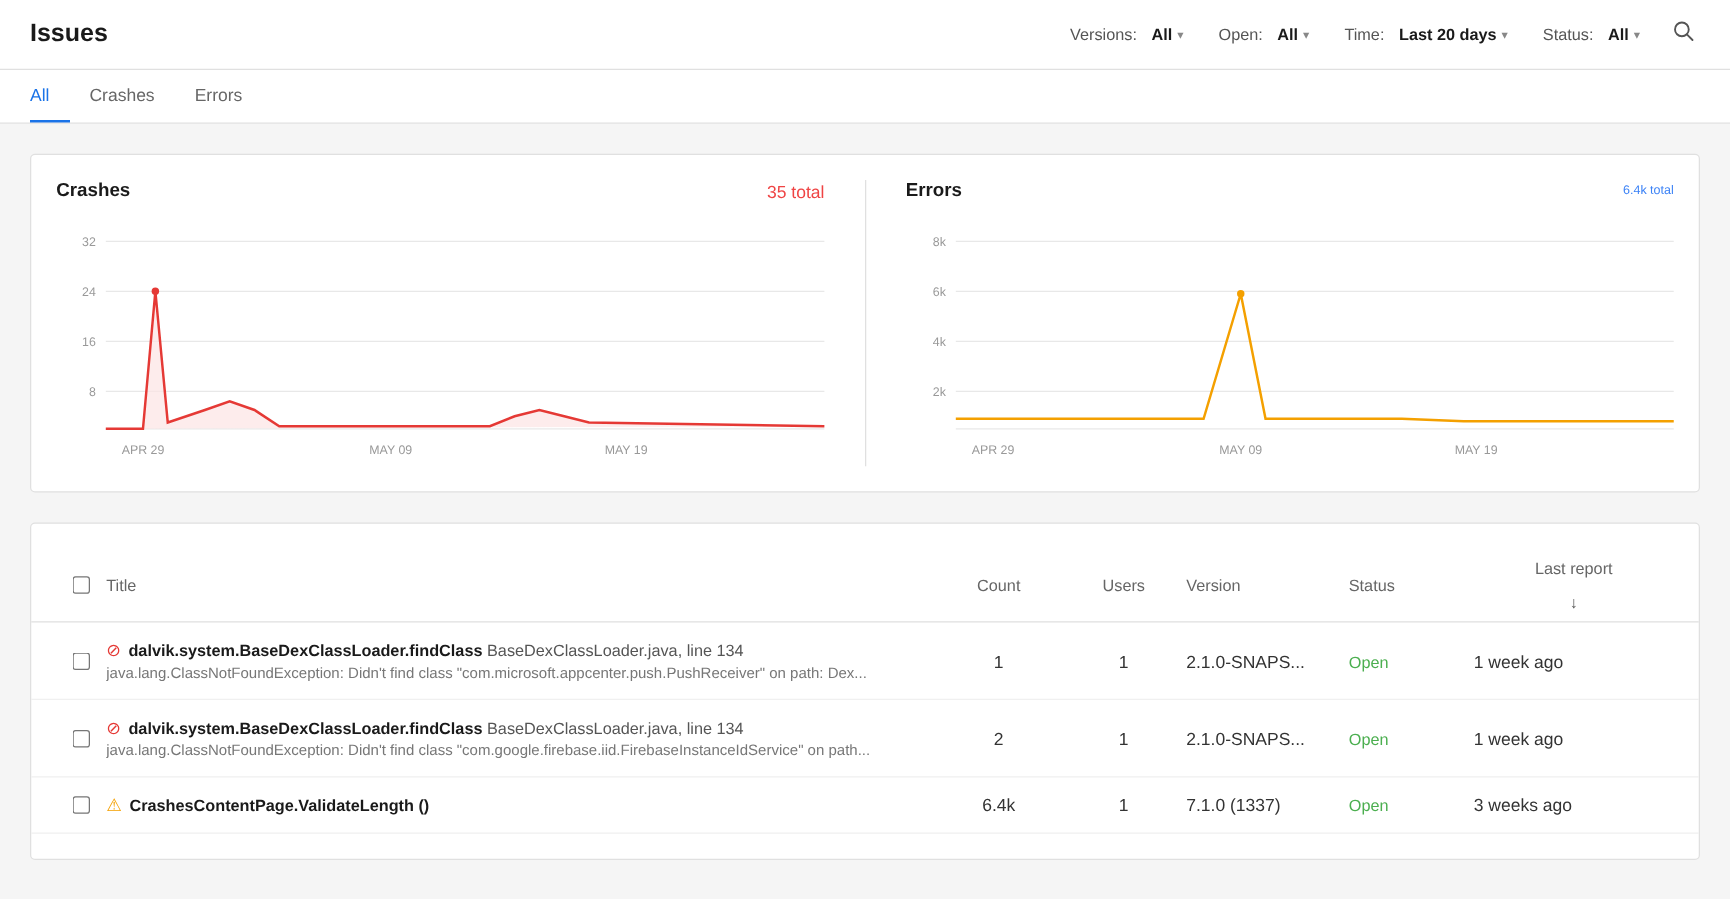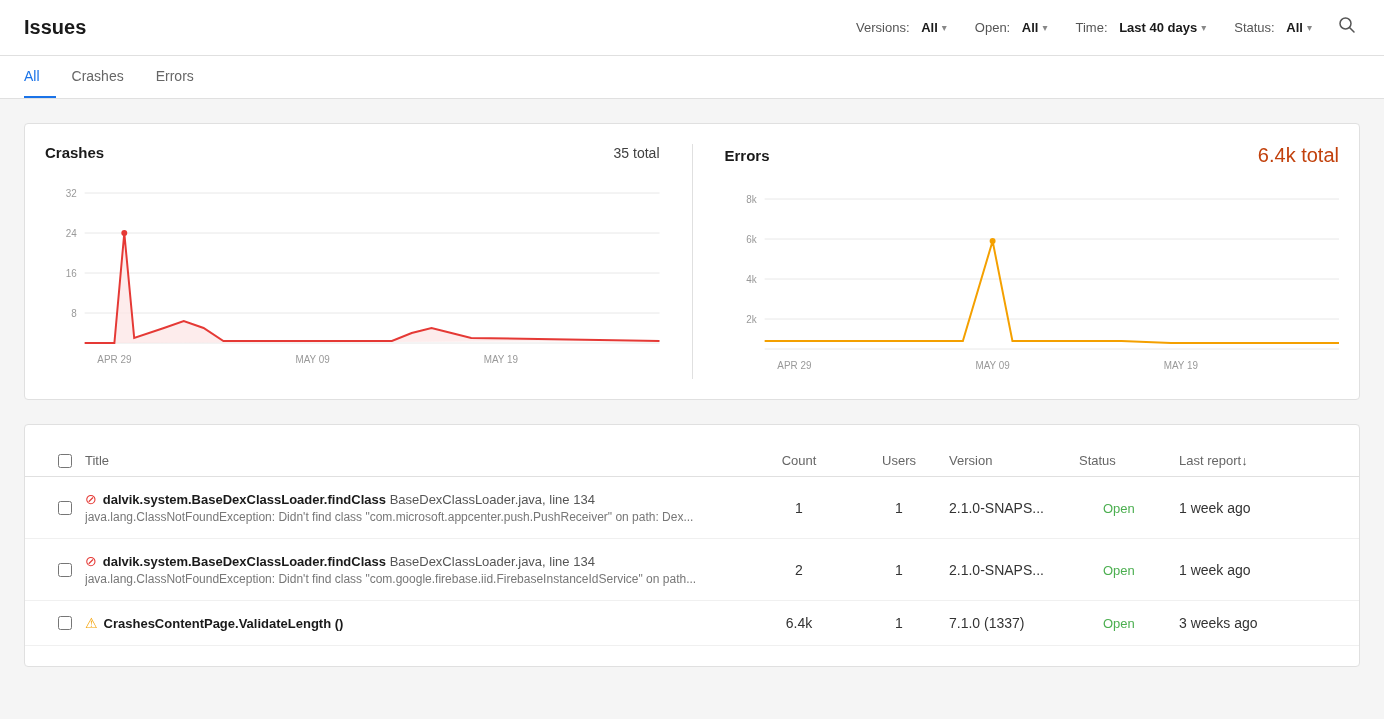--- a/index.html
+++ b/index.html
@@ -17,22 +17,22 @@
     .tab { padding: 12px 16px; font-size: 14px; cursor: pointer; color: #666; border-bottom: 2px solid transparent; text-decoration: none; display: inline-block; }
     .tab.active { color: #1a73e8; border-bottom: 2px solid #1a73e8; font-weight: 500; }
     .tab:first-child { padding-left: 0; }
 
     .content { padding: 24px; }
 
     .charts-row { display: flex; gap: 16px; background: #fff; border: 1px solid #e0e0e0; border-radius: 4px; padding: 20px; margin-bottom: 24px; }
     .chart-panel { flex: 1; }
     .chart-header { display: flex; justify-content: space-between; align-items: center; margin-bottom: 12px; }
     .chart-title { font-size: 15px; font-weight: 600; color: #1a1a1a; }
-    .chart-total-red { color: #404040; font-size: 14px; font-weight: 500; }
-    .chart-total-orange { color: #c2410c; font-size: 20px; font-weight: 500; }
+    .chart-total-red { color: #ef4444; font-size: 14px; font-weight: 500; }
+    .chart-total-orange { color: #3b82f6; font-size: 10px; font-weight: 500; }
     .chart-divider { width: 1px; background: #e0e0e0; margin: 0 16px; }
 
     .chart-area { position: relative; height: 200px; }
     .chart-svg { width: 100%; height: 100%; }
 
     .groups-section { background: #fff; border: 1px solid #e0e0e0; border-radius: 4px; padding: 20px 0; }
     .groups-title { font-size: 16px; font-weight: 600; padding: 0 20px 16px; }
     
     .table-header { display: grid; grid-template-columns: 40px 1fr 100px 100px 130px 100px 160px; align-items: center; padding: 8px 20px; border-bottom: 1px solid #e0e0e0; font-size: 13px; color: #666; font-weight: 500; }
     .table-row { display: grid; grid-template-columns: 40px 1fr 100px 100px 130px 100px 160px; align-items: center; padding: 14px 20px; border-bottom: 1px solid #f0f0f0; }
@@ -41,45 +41,45 @@
     .col-title { display: flex; flex-direction: column; gap: 3px; min-width: 0; }
     .col-count { text-align: center; }
     .col-users { text-align: center; }
     .col-version { text-align: left; }
     .col-status { text-align: left; }
     .col-last-report { text-align: left; display: flex; align-items: center; gap: 4px; }
     
     .issue-name { font-size: 13px; color: #1a1a1a; display: flex; align-items: center; gap: 6px; }
     .issue-desc { font-size: 12px; color: #777; overflow: hidden; text-overflow: ellipsis; white-space: nowrap; }
     
-    .status-open { color: #4caf50; font-size: 13px; font-weight: 500; margin-left: 24px; }
+    .status-open { color: #4caf50; font-size: 13px; font-weight: 500; }
     
     .icon-error { color: #e53935; font-size: 14px; }
     .icon-warning { color: #f4a000; font-size: 14px; }
     
     .sort-icon { color: #555; }
     
     input[type="checkbox"] { width: 14px; height: 14px; cursor: pointer; }
     
-    .last-report-header { display: flex; align-items: center; gap: 0; cursor: pointer; }
+    .last-report-header { display: flex; align-items: center; gap: 12px; cursor: pointer; flex-direction: column; }
   </style>
 </head>
 <body>
 
 <div class="header">
   <span class="header-title">Issues</span>
   <div class="header-filters">
     <button class="filter-btn">
       <span>Versions:</span>&nbsp;<strong>All</strong><span class="chevron">▾</span>
     </button>
     <button class="filter-btn">
       <span>Open:</span>&nbsp;<strong>All</strong><span class="chevron">▾</span>
     </button>
     <button class="filter-btn">
-      <span>Time:</span>&nbsp;<strong>Last 40 days</strong><span class="chevron">▾</span>
+      <span>Time:</span>&nbsp;<strong>Last 20 days</strong><span class="chevron">▾</span>
     </button>
     <button class="filter-btn">
       <span>Status:</span>&nbsp;<strong>All</strong><span class="chevron">▾</span>
     </button>
     <button class="search-btn">
       <svg width="18" height="18" viewBox="0 0 18 18" fill="none">
         <circle cx="7.5" cy="7.5" r="5.5" stroke="#555" stroke-width="1.5"></circle>
         <line x1="11.5" y1="11.5" x2="16" y2="16" stroke="#555" stroke-width="1.5" stroke-linecap="round"></line>
       </svg>
     </button>

